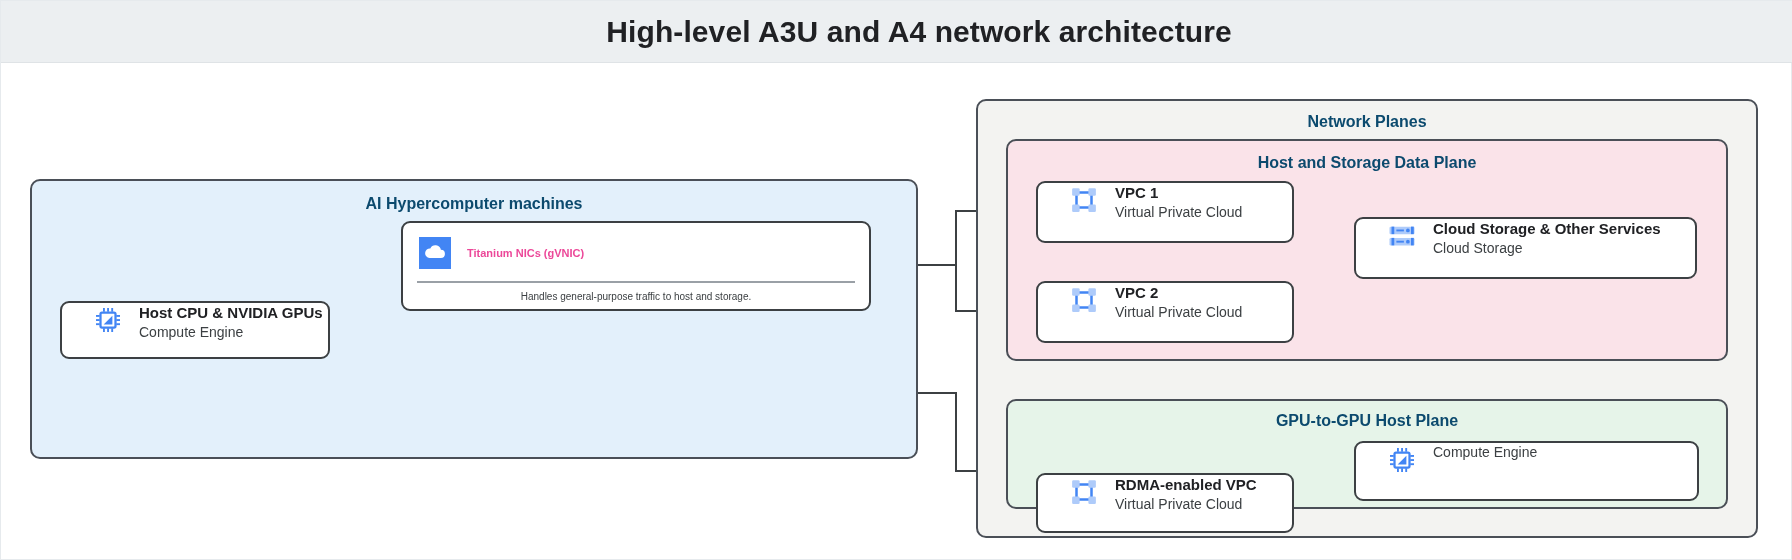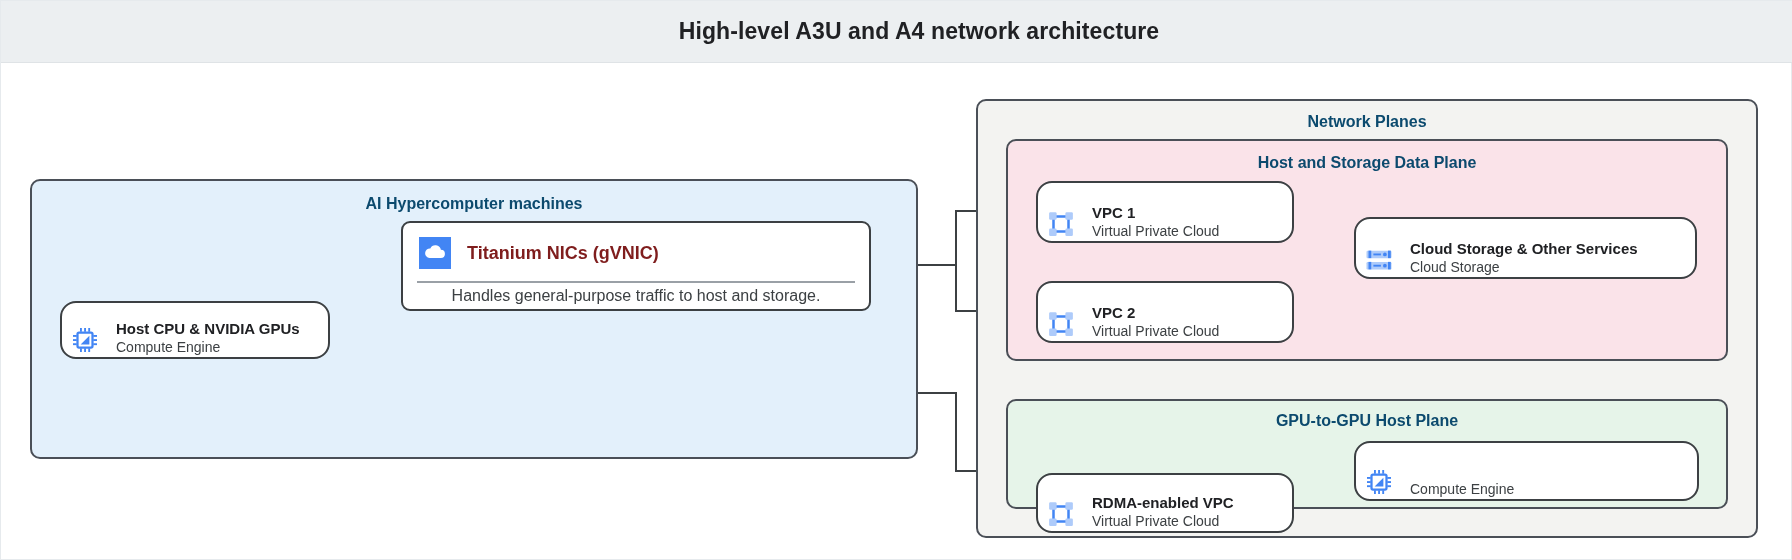--- a/index.html
+++ b/index.html
@@ -21,21 +21,21 @@
     position: absolute;
     left: 0; top: 0;
     width: 1792px; height: 62px;
     background: #eceff1;
     border-bottom: 1px solid #dfe3e6;
     display: flex;
     align-items: center;
     justify-content: center;
   }
   .header-title {
-    font-size: 23px;
+    font-size: 30px;
     font-weight: bold;
     color: #202124;
     letter-spacing: 0.1px;
     margin-left: 44px;
   }
 
   
   .panel {
     position: absolute;
     border: 2px solid #4a4f57;
@@ -48,24 +48,24 @@
     font-size: 16px;
     font-weight: bold;
     color: #0c4a6e;
   }
 
   
   .node {
     position: absolute;
     background: #ffffff;
     border: 2px solid #3c4043;
-    border-radius: 16px;
-    display: flex;
-    align-items: flex-end;
-    padding: 0 6px;
+    border-radius: 9px;
+    display: flex;
+    align-items: flex-start;
+    padding: 0 29px;
   }
   .node-icon {
     flex: 0 0 auto;
     width: 34px; height: 34px;
     margin-right: 14px;
     display: flex;
     align-items: center;
     justify-content: center;
   }
   .node-text { display: flex; flex-direction: column; justify-content: center; }
@@ -96,36 +96,36 @@
     display: flex;
     align-items: center;
     padding: 14px 16px 12px 16px;
   }
   .nic-icon {
     width: 32px; height: 32px;
     margin-right: 16px;
     flex: 0 0 auto;
   }
   .nic-title {
-    font-size: 18px;
+    font-size: 11px;
     font-weight: bold;
-    color: #7f1d1d;
+    color: #ec4899;
     white-space: nowrap;
   }
   .nic-divider {
     height: 2px;
     background: #9aa0a6;
     margin: 0 14px;
   }
   .nic-foot {
     flex: 1;
     display: flex;
     align-items: center;
     justify-content: center;
-    font-size: 16px;
+    font-size: 10px;
     color: #3c4043;
     padding: 0 14px;
     text-align: center;
   }
 
   
   #wires {
     position: absolute;
     left: 0; top: 0;
     width: 1792px; height: 560px;

